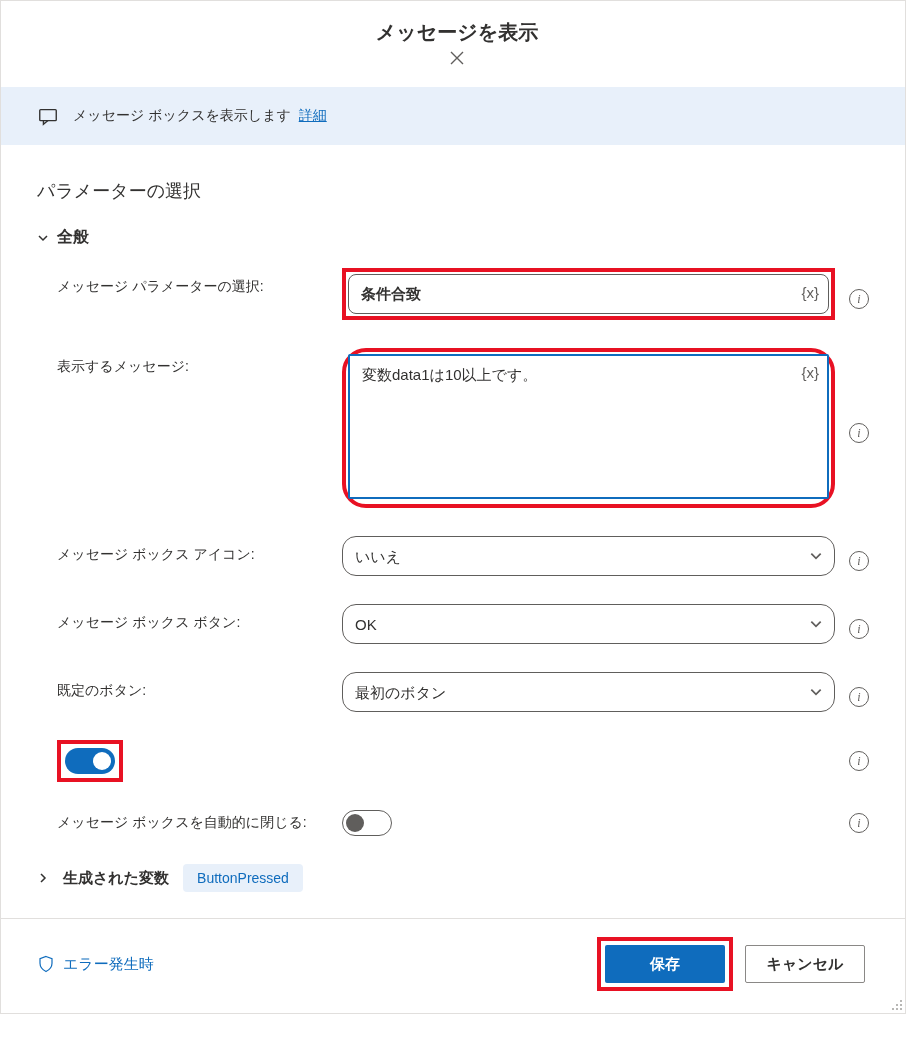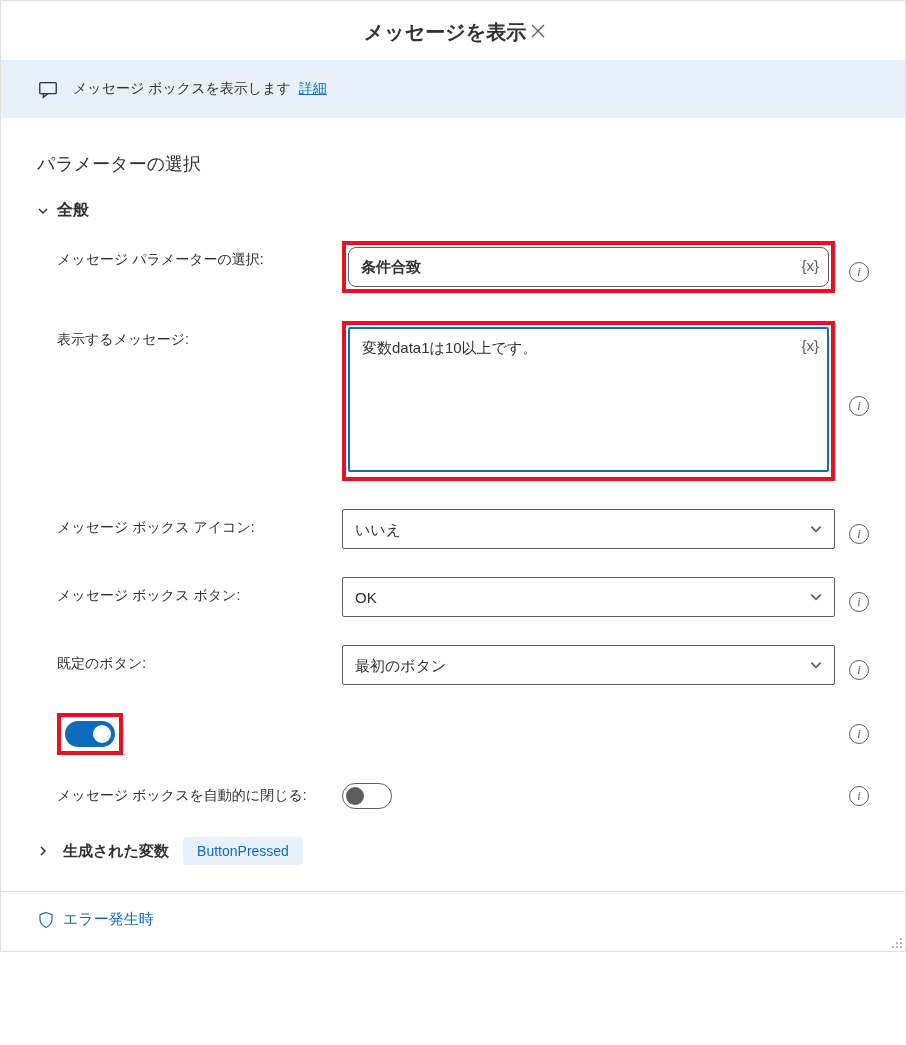--- a/index.html
+++ b/index.html
@@ -12,22 +12,23 @@
   }
   .dialog {
     width: 906px;
     border: 1px solid #e1dfdd;
     background: #fff;
     position: relative;
   }
   .dialog-header {
     display: flex;
     align-items: center;
-    justify-content: center;
+    justify-content: flex-start;
     padding: 18px 28px 14px 36px;
+    flex-direction: column;
   }
   .dialog-title {
     font-size: 20px;
     font-weight: 600;
     color: #323130;
   }
   .close-btn {
     background: none;
     border: none;
     font-size: 18px;
@@ -123,21 +124,21 @@
     right: 10px;
     top: 10px;
     font-size: 15px;
     color: #605e5c;
     cursor: pointer;
   }
   .select-input {
     width: 100%;
     height: 40px;
     border: 1px solid #605e5c;
-    border-radius: 2px;
+    border-radius: 14px;
     padding: 8px 40px 8px 12px;
     font-size: 15px;
     font-family: inherit;
     color: #323130;
     background: #fff;
     appearance: none;
     cursor: pointer;
   }
   .select-chevron {
     position: absolute;
@@ -284,21 +285,21 @@
               <span class="var-token">{x}</span>
             </div>
           </div>
           <div class="info-icon">i</div>
         </div>
       </div>
 
       <div class="form-row">
         <div class="form-label">表示するメッセージ:</div>
         <div class="form-control-wrap">
-          <div class="red-box" style="flex:1;">
+          <div class="red-box" style="flex:1;border-radius:24px;">
             <div class="control-inner">
               <textarea class="textarea-input" style="">変数data1は10以上です。</textarea>
               <span class="var-token">{x}</span>
             </div>
           </div>
           <div class="info-icon">i</div>
         </div>
       </div>
 
       <div class="form-row">
@@ -376,20 +377,26 @@
     </div>
 
   </div>
 
   <div class="footer">
     <div class="error-link">
       <svg width="18" height="18" viewBox="0 0 24 24" fill="none" stroke="#0f6cbd" stroke-width="1.6">
           <path d="M12 2 L20 5 V11 C20 16 16 20 12 22 C8 20 4 16 4 11 V5 Z"></path>
         </svg>
       <span>エラー発生時</span>
+    </div>
+    <div class="footer-buttons">
+      <div class="red-box-tight">
+        <button class="btn btn-primary">保存</button>
+      </div>
+      <button class="btn btn-secondary">キャンセル</button>
     </div>
     <svg class="resize-grip" viewBox="0 0 14 14">
       <circle cx="12" cy="4" r="1" fill="#a19f9d"></circle>
       <circle cx="8" cy="8" r="1" fill="#a19f9d"></circle>
         <circle cx="12" cy="8" r="1" fill="#a19f9d"></circle>
       <circle cx="4" cy="12" r="1" fill="#a19f9d"></circle>
         <circle cx="8" cy="12" r="1" fill="#a19f9d"></circle>
         <circle cx="12" cy="12" r="1" fill="#a19f9d"></circle>
     </svg>
   </div>

